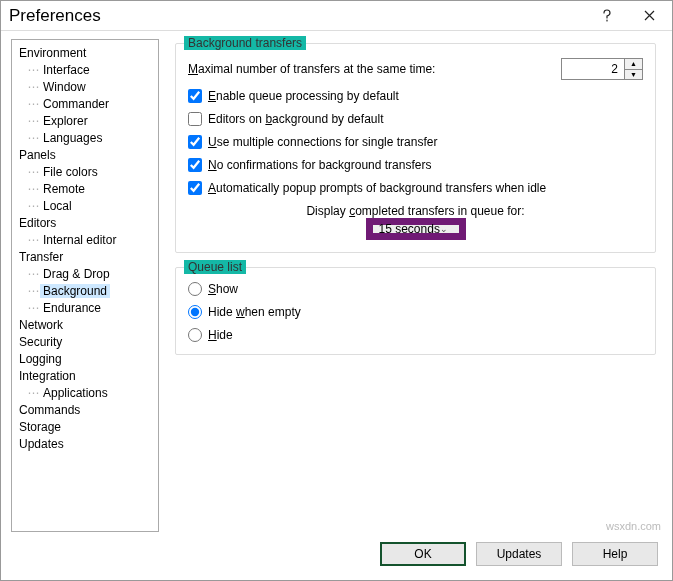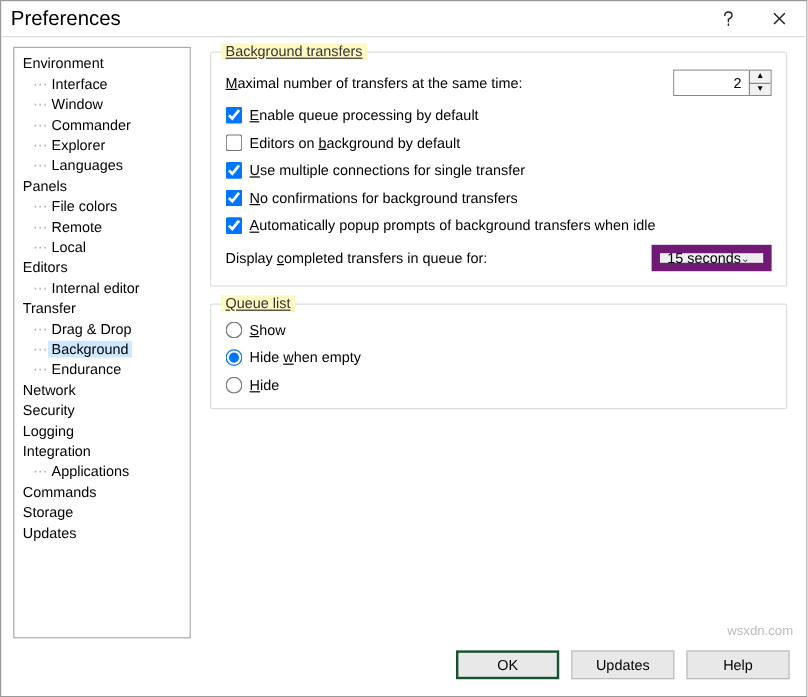--- a/index.html
+++ b/index.html
@@ -10,23 +10,23 @@
     .titlebar .btn { width: 42px; height: 28px; display: flex; align-items: center; justify-content: center; cursor: default; }
     .body { flex: 1; display: flex; padding: 8px 10px 0 10px; gap: 10px; }
     .tree { width: 148px; border: 1px solid #aaa; background: #fff; padding: 4px 0; overflow: hidden; }
     .tree-row { display: flex; align-items: center; height: 17px; padding-left: 4px; cursor: default; white-space: nowrap; text-align: center; }
     .tree-row.child { padding-left: 14px; }
     .tree-row .branch { color: #b0b0b0; width: 14px; letter-spacing: -1px; }
     .tree-row.selected .label { background: #cde8ff; }
     .tree-row .label { padding: 0 3px; }
     .content { flex: 1; padding: 4px 6px; }
     .groupbox { border: 1px solid #ddd; border-radius: 2px; padding: 14px 12px 12px 12px; margin-bottom: 14px; position: relative; }
-    .groupbox .legend { position: absolute; top: -8px; left: 8px; background: #fef9c3; padding: 0 4px; color: #333; text-decoration: underline; }
+    .groupbox .legend { position: absolute; top: -8px; left: 8px; background: #14b8a6; padding: 0 4px; color: #333; }
     .row { display: flex; align-items: center; margin-bottom: 9px; }
-    .row:last-child { margin-bottom: 0; }
+    .row:last-child { margin-bottom: 0; flex-direction: column; }
     .row .lbl { flex: 1; }
     .spinner { display: flex; border: 1px solid #888; height: 22px; width: 82px; }
     .spinner input { border: none; width: 62px; text-align: right; padding: 0 6px; outline: none; }
     .spinbtns { display: flex; flex-direction: column; border-left: 1px solid #888; width: 18px; }
     .spinbtns .sp { flex: 1; display: flex; align-items: center; justify-content: center; background: #f1f1f1; cursor: default; font-size: 7px; line-height: 1; }
     .spinbtns .sp:first-child { border-bottom: 1px solid #888; }
     .chk { display: flex; align-items: center; margin-bottom: 9px; }
     .chk input[type=checkbox] { margin: 0 6px 0 0; width: 14px; height: 14px; }
     .select { display: flex; border: 7px solid #701a75; background: #eee; width: 100px; height: 22px; align-items: center; padding: 0 6px; }
     .radio-row { display: flex; align-items: center; margin-bottom: 9px; }

